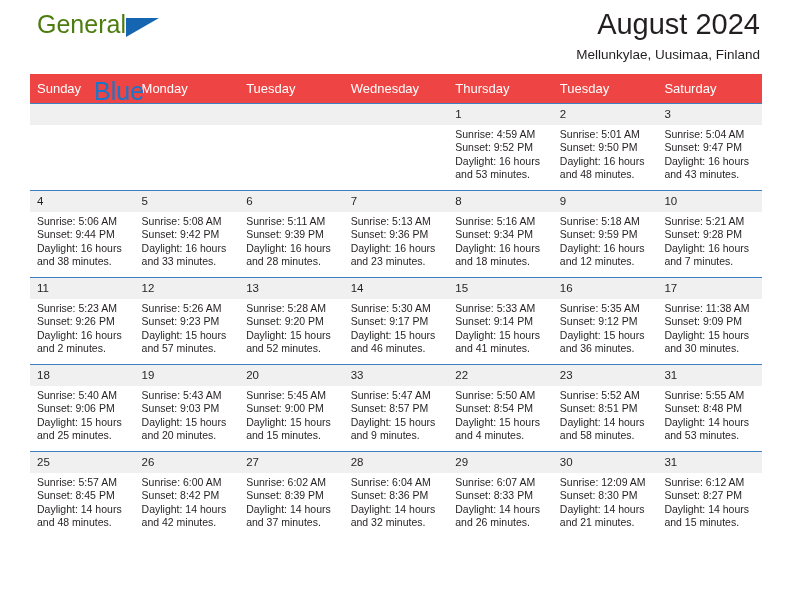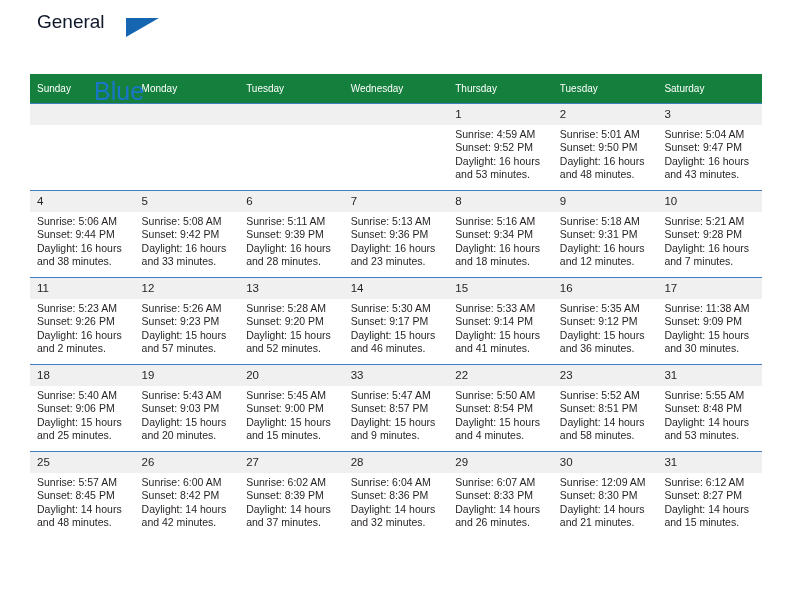--- a/index.html
+++ b/index.html
@@ -32,23 +32,23 @@
     left: 7px;
     top: 12px;
     width: 230px;
     height: 56px;
     line-height: 1;
   }
   .brand-general {
     position: absolute;
     left: 0;
     top: 0;
-    font-size: 19px;
+    font-size: 25px;
     letter-spacing: 0px;
-    color: #0f172a;
+    color: #4d7c0f;
     font-family: "Liberation Sans", sans-serif;
   }
   .brand-triangle {
     position: absolute;
     left: 89px;
     top: 6px;
     width: 0;
     height: 0;
     border-left: 33px solid #1565b0;
     border-bottom: 19px solid transparent;
@@ -83,23 +83,23 @@
     white-space: nowrap;
   }
 
   
   .calendar {
     width: 732px;
     border-collapse: collapse;
     table-layout: fixed;
   }
   .calendar th {
-    background: #15803d;
+    background: #ef4444;
     color: #ffffff;
-    font-size: 10px;
+    font-size: 13px;
     font-weight: normal;
     text-align: left;
     padding: 5px 0 5px 7px;
     height: 19px;
     vertical-align: middle;
   }
   .calendar td {
     width: 104.5px;
     height: 86px;
     vertical-align: top;
@@ -141,20 +141,24 @@
 <div class="page">
 
   <div class="header">
 
     <div class="brand">
       <span class="brand-general">General</span>
       <span class="brand-triangle"></span>
       <span class="brand-blue">Blue</span>
     </div>
 
+    <div class="title-block">
+      <div class="cal-title">August 2024</div>
+      <div class="cal-subtitle">Mellunkylae, Uusimaa, Finland</div>
+    </div>
 
   </div>
 
   <table class="calendar">
     <thead>
       <tr>
         <th>Sunday</th>
         <th>Monday</th>
         <th>Tuesday</th>
         <th>Wednesday</th>
@@ -265,21 +269,21 @@
                 <div>Sunset: 9:34 PM</div>
                 <div class="wrap">Daylight: 16 hours and 18 minutes.</div>
               </div>
             </div>
           </td>
           <td>
             <div class="daybox">
               <div class="daynum">9</div>
               <div class="dayinfo">
                 <div>Sunrise: 5:18 AM</div>
-                <div>Sunset: 9:31 PM</div>
+                <div>Sunset: 9:59 PM</div>
                 <div class="wrap">Daylight: 16 hours and 12 minutes.</div>
               </div>
             </div>
           </td>
           <td>
             <div class="daybox">
               <div class="daynum">10</div>
               <div class="dayinfo">
                 <div>Sunrise: 5:21 AM</div>
                 <div>Sunset: 9:28 PM</div>

